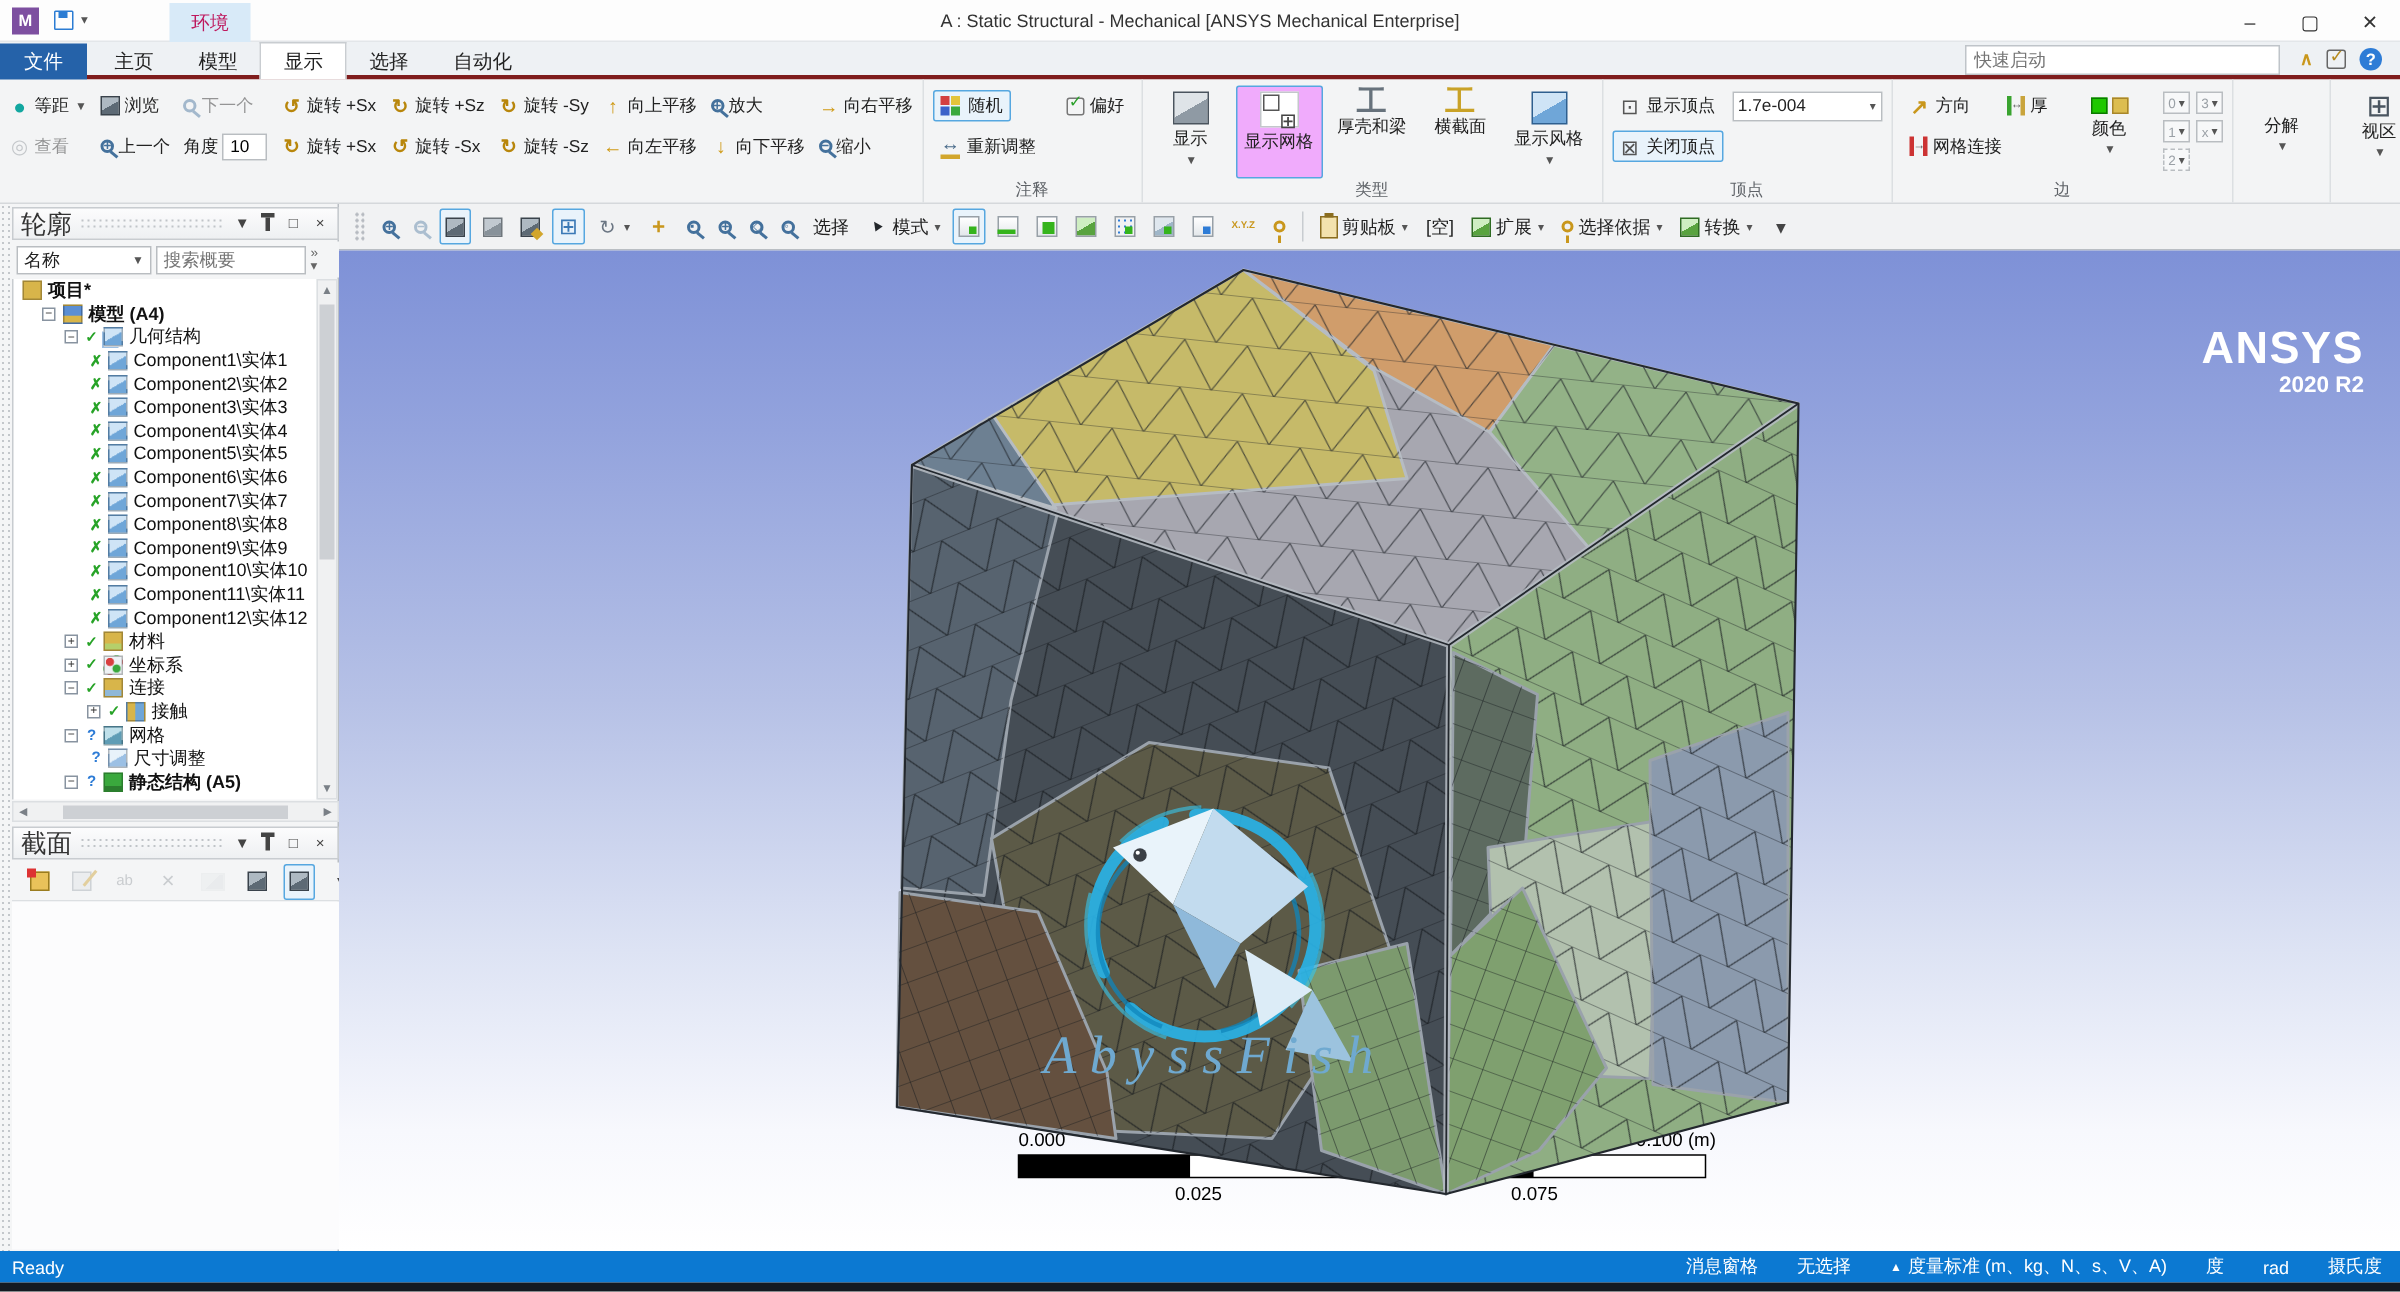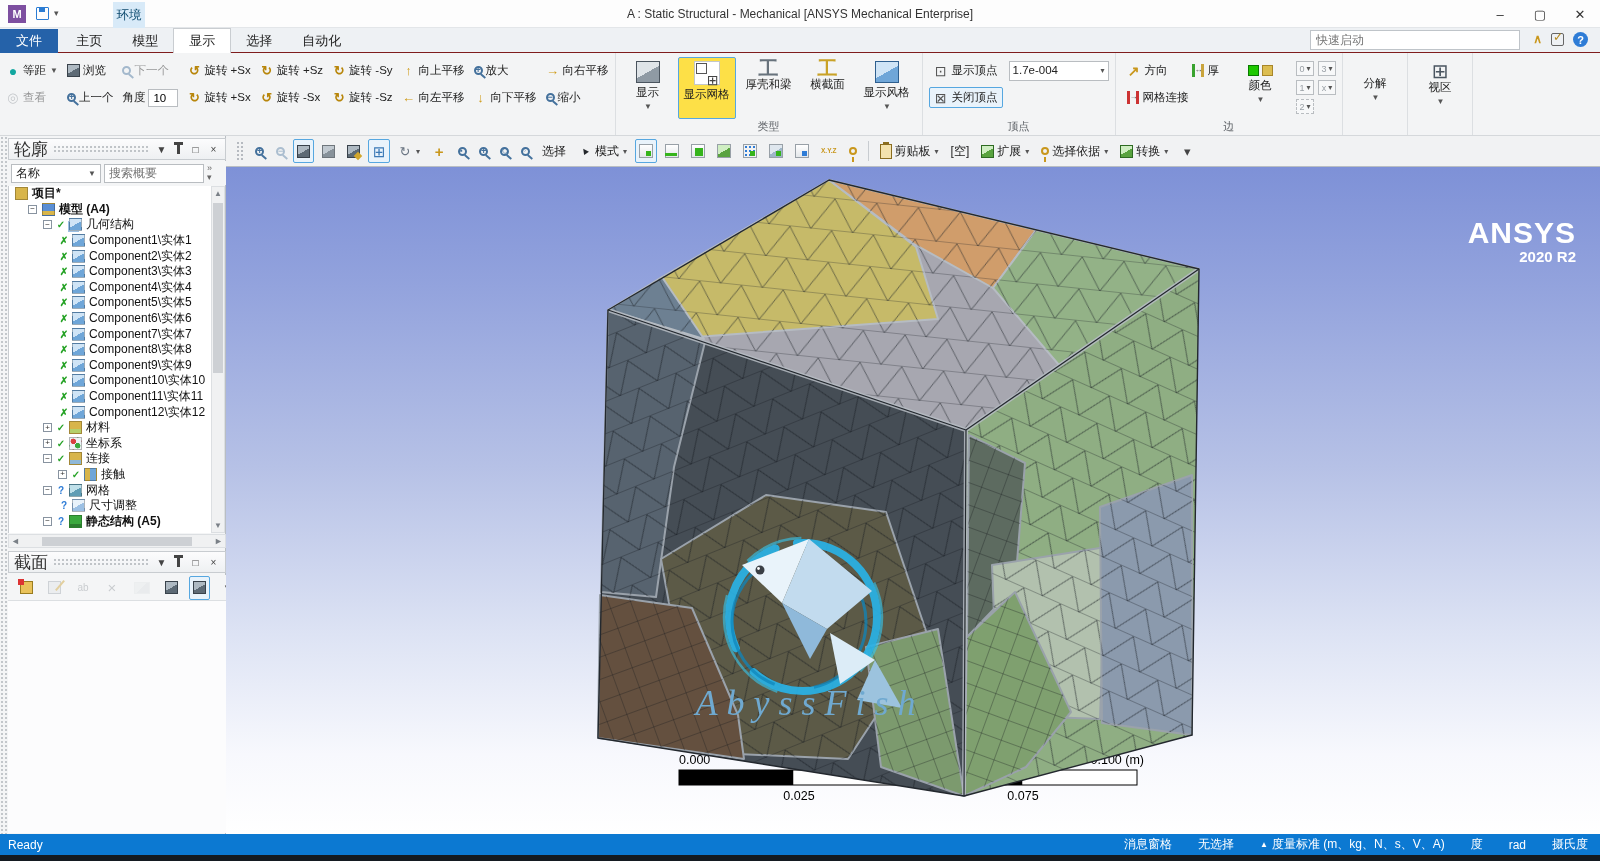--- a/index.html
+++ b/index.html
@@ -4,26 +4,26 @@
 <style>
   * { margin:0; padding:0; box-sizing:border-box; }
   html,body { width:1600px; height:861px; overflow:hidden; font-family:"Liberation Sans",sans-serif; font-size:12px; color:#222; background:#fff; }
 
   
   #titlebar { position:absolute; left:0; top:0; width:1600px; height:28px; background:#fdfdfd; border-bottom:1px solid #e3e6e9; }
   #app-logo { position:absolute; left:8px; top:5px; width:18px; height:18px; background:#7d4fa0; color:#fff; font-weight:bold; font-size:11px; display:flex; align-items:center; justify-content:center; }
   .floppy { position:absolute; left:36px; top:7px; width:13px; height:13px; border:1.5px solid #2b7cd3; border-radius:1px; }
   .floppy::before { content:""; position:absolute; left:2px; top:0; width:6px; height:4px; background:#2b7cd3; }
   #save-dd { position:absolute; left:54px; top:8px; font-size:9px; color:#555; }
-  #context-tab { position:absolute; left:113px; top:2px; width:32px; height:26px; background:#d8eaf8; color:#0c4a6e; display:flex; align-items:center; justify-content:center; font-size:12.5px; }
+  #context-tab { position:absolute; left:113px; top:2px; width:54px; height:26px; background:#d8eaf8; color:#be185d; display:flex; align-items:center; justify-content:center; font-size:12.5px; }
   #window-title { position:absolute; left:0; right:0; top:0; height:28px; display:flex; align-items:center; justify-content:center; font-size:12px; color:#333; pointer-events:none; }
   .winbtn { position:absolute; top:0; width:40px; height:28px; display:flex; align-items:center; justify-content:center; color:#333; font-size:13px; }
 
   
-  #tabrow { position:absolute; left:0; top:28px; width:1600px; height:25px; background:#eef1f4; border-bottom:1px solid #7f1d1d; }
+  #tabrow { position:absolute; left:0; top:28px; width:1600px; height:25px; background:#eef1f4; border-bottom:3px solid #7f1d1d; }
   .tab { display:inline-flex; height:25px; padding:0 15px; align-items:center; font-size:13px; color:#222; }
   .tab.file { background:#2562a9; color:#fff; padding:0 16px; }
   .tab.active { background:#fff; border:1px solid #c9cdd1; border-bottom:none; }
   #quicklaunch { position:absolute; right:80px; top:2px; width:210px; height:20px; border:1px solid #bfc4c9; background:#fff; font-size:12px; padding:0 5px; color:#333; }
   #ql-caret { position:absolute; right:58px; top:4px; color:#c9971c; font-weight:bold; font-size:12px; }
   #ql-check { position:absolute; right:36px; top:5px; width:13px; height:13px; border:1.5px solid #666; border-radius:2px; }
   #ql-check::after { content:"✓"; position:absolute; left:1px; top:-4px; color:#b58a1e; font-size:12px; }
   #ql-help { position:absolute; right:12px; top:4px; width:15px; height:15px; border-radius:50%; background:#2e7cd6; color:#fff; font-size:11px; font-weight:bold; display:flex; align-items:center; justify-content:center; }
 
   
@@ -31,21 +31,21 @@
   .rgroup { position:relative; padding:4px 6px 16px 6px; border-right:1px solid #dcdfe2; }
   .rgroup .glabel { position:absolute; bottom:1px; left:0; right:0; text-align:center; color:#5f6368; font-size:11px; }
   #orient-grid { display:grid; grid-template-columns:repeat(9,auto); grid-auto-rows:27px; column-gap:9px; }
   .ocell { display:flex; align-items:center; gap:3px; white-space:nowrap; cursor:default; }
   .ocell.dis { opacity:.45; }
   .ocell input { width:30px; height:18px; border:1px solid #b9bdc1; font-size:11.5px; padding:0 4px; }
   .dd { font-size:8px; color:#555; margin-left:1px; }
   .rbtn { display:flex; align-items:center; gap:4px; padding:2px 4px; border:1px solid transparent; border-radius:2px; white-space:nowrap; }
   .rbtn.sel { border-color:#56a7e0; background:#e9f3fb; }
   .vbtn { display:flex; flex-direction:column; align-items:center; justify-content:flex-start; gap:2px; padding:3px 5px 0 5px; min-width:52px; border:1px solid transparent; border-radius:2px; }
-  .vbtn.sel { border-color:#56a7e0; background:#fde047; }
+  .vbtn.sel { border-color:#56a7e0; background:#f0abfc; }
   .vbtn .vlab { font-size:11.5px; white-space:nowrap; }
   .minib { width:18px; height:15px; border:1px solid #b9bdc1; background:#f7f8f9; color:#9aa0a6; font-size:9px; display:inline-flex; align-items:center; justify-content:center; gap:1px; }
   .minib.dashed { border-style:dashed; }
   .swatch { width:11px; height:11px; display:inline-block; border:1px solid #0a7a00; background:#1ec800; }
   .swatch.y { border-color:#a8862a; background:#dcbd50; }
 
   
   .g { display:inline-flex; align-items:center; justify-content:center; min-width:14px; height:14px; font-size:13px; line-height:1; flex:none; }
   .g.sphere::before { content:"●"; color:#12a7a0; font-size:14px; }
   .g.rotcw::before { content:"↻"; color:#b8860b; font-weight:bold; }
@@ -269,20 +269,43 @@
         <div class="ocell">
           <span class="g ad"></span>
           <span class="olab">向下平移</span>
         </div>
         <div class="ocell">
           <span class="mg m"></span>
           <span class="olab">缩小</span>
         </div>
       </div>
   </div>
+  <div class="rgroup">
+    <div id="annot-grid" style="display:grid;grid-template-columns:auto auto;grid-auto-rows:27px;column-gap:10px;">
+        <div class="ocell">
+          <span class="rbtn sel">
+            <span class="rnd"></span>
+            <span>随机</span>
+          </span>
+        </div>
+        <div class="ocell">
+          <span class="rbtn">
+            <span class="prefbox"></span>
+            <span>偏好</span>
+          </span>
+        </div>
+        <div class="ocell">
+          <span class="rbtn">
+            <span class="g rescale"></span>
+            <span>重新调整</span>
+          </span>
+        </div>
+      </div>
+    <div class="glabel">注释</div>
+  </div>
   <div class="rgroup" style="display:flex;gap:4px;" id="style-group">
     <div class="vbtn">
         <span class="bigcube"></span>
         <span class="vlab">显示</span>
         <span class="dd">▼</span>
       </div>
       <div class="vbtn sel">
         <span class="bigmesh"></span>
         <span class="vlab">显示网格</span>
       </div>

